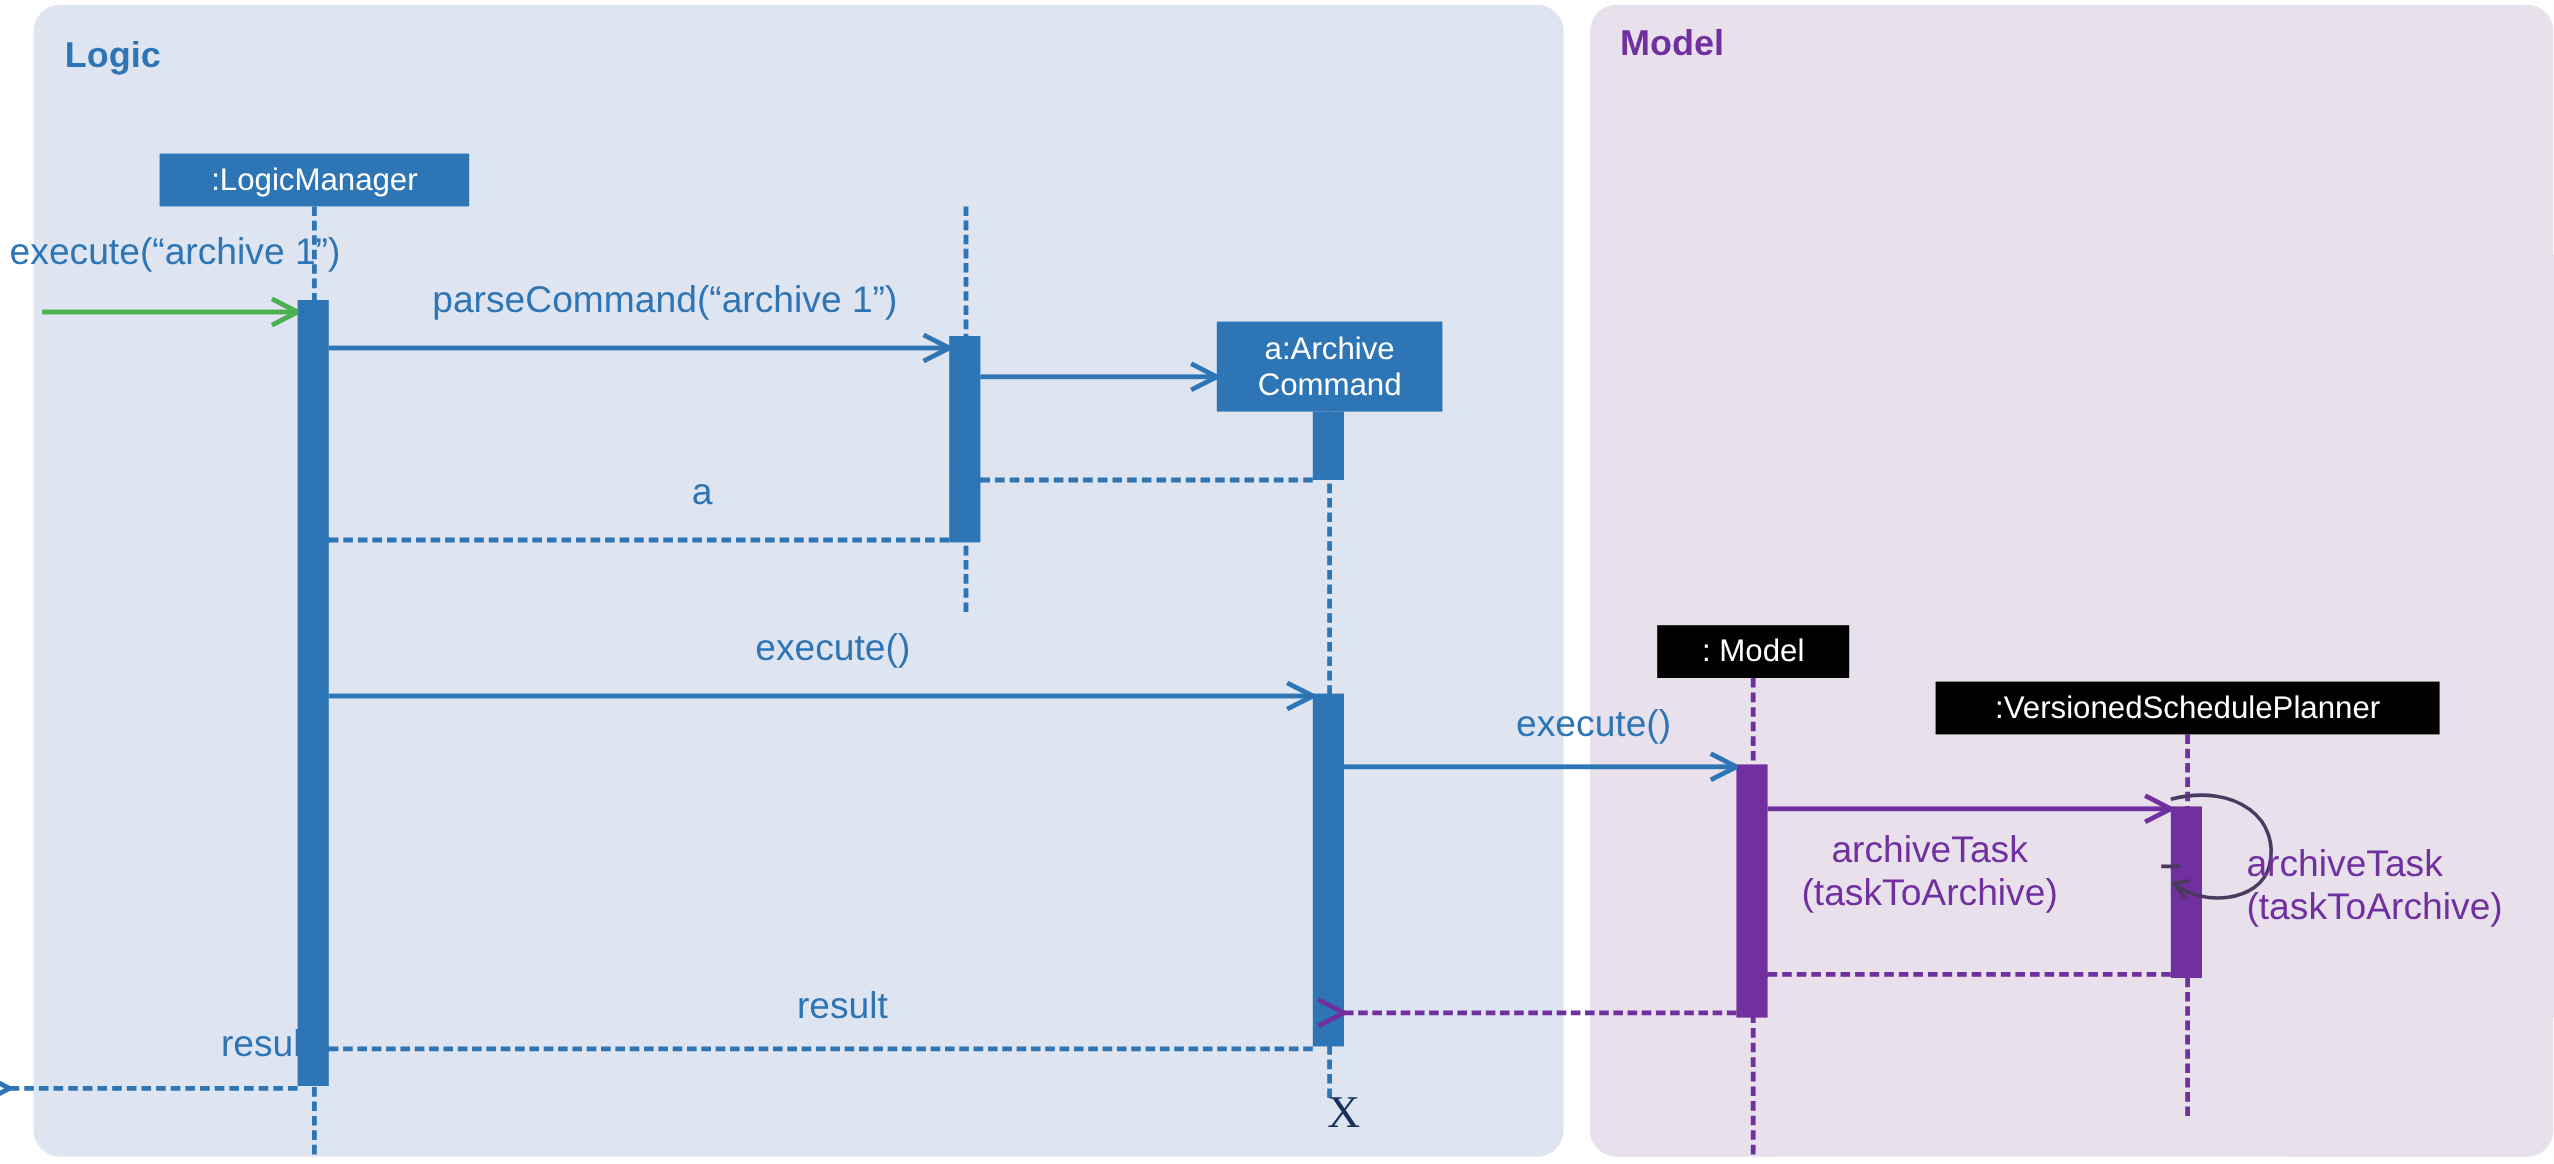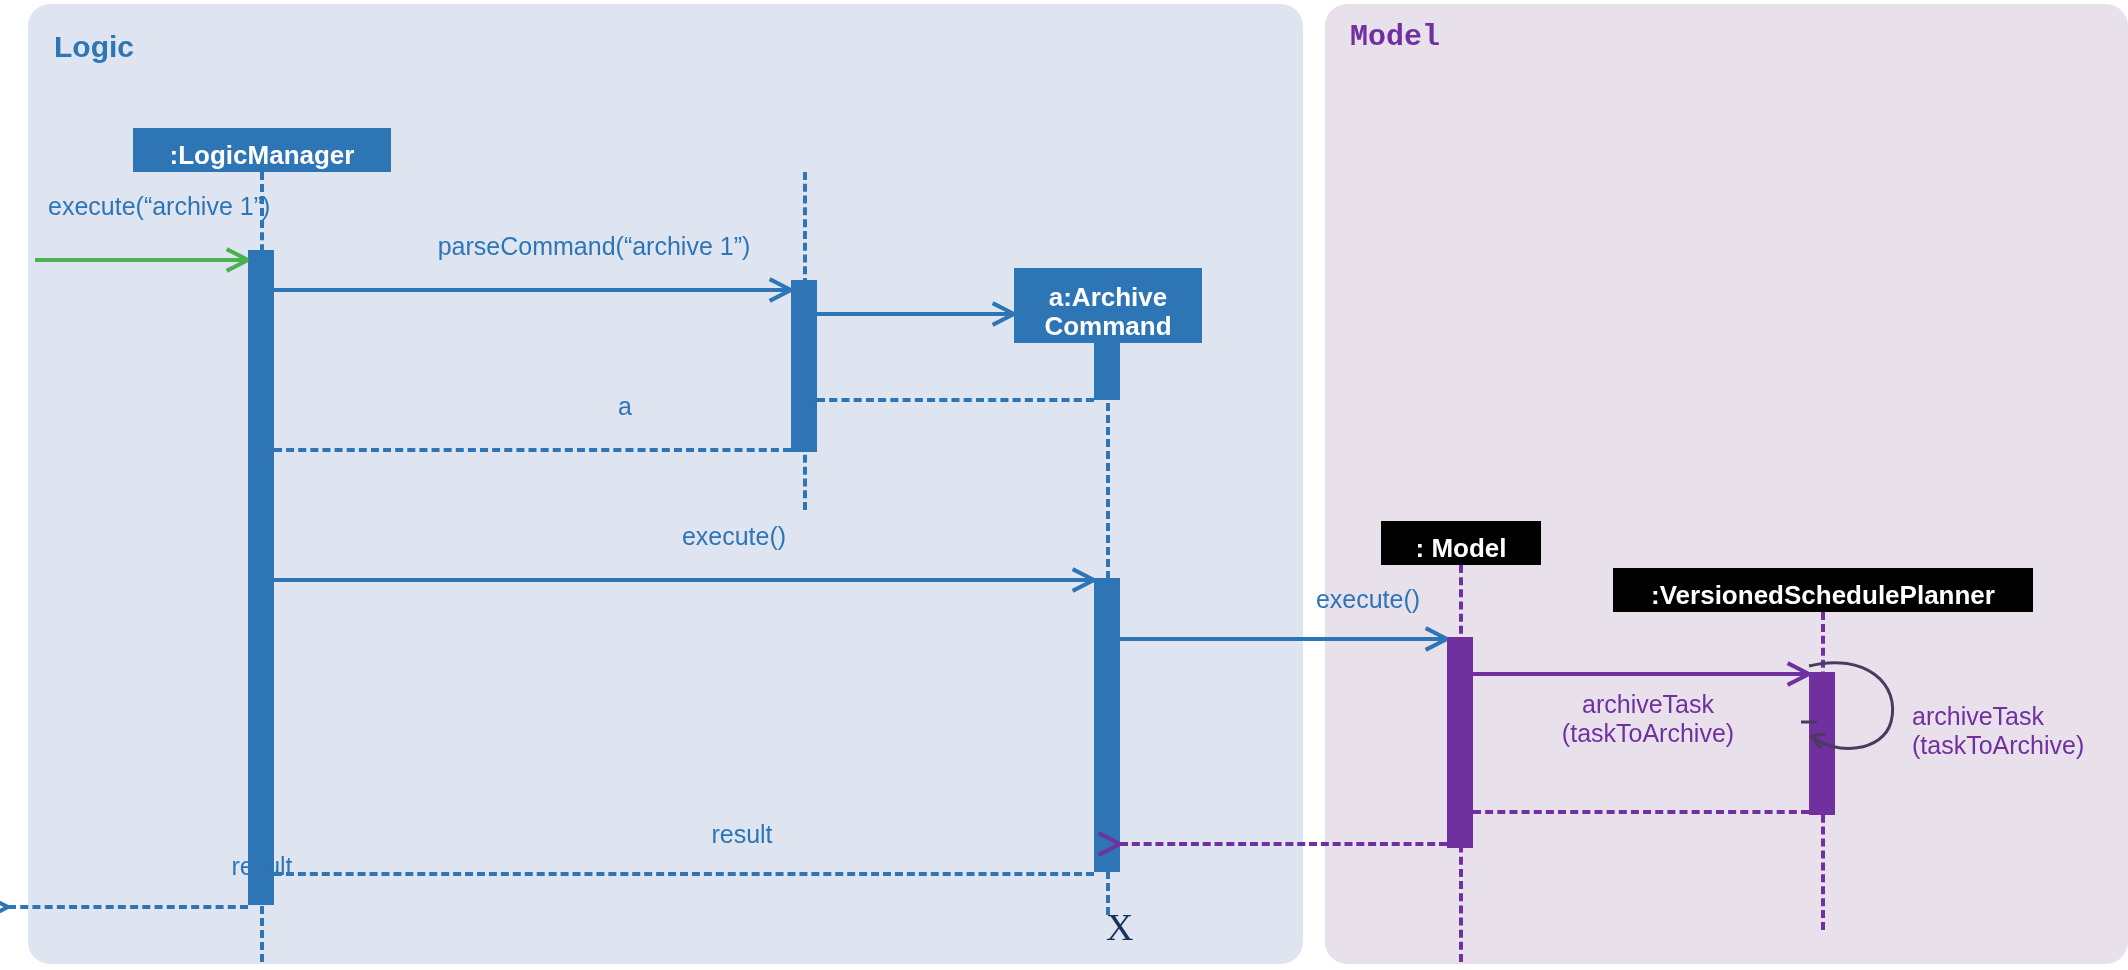--- a/index.html
+++ b/index.html
@@ -30,35 +30,34 @@
     width: 803px; height: 960px;
     background: #E8E1EC;
   }
   .panel-title {
     position: absolute;
     font-weight: bold;
     font-size: 30px;
     letter-spacing: 0px;
   }
   #title-logic { left: 54px; top: 30px; color: #2E75B6; }
-  #title-model { left: 1350px; top: 20px; color: #7030A0; font-family: Liberation Mono, monospace; }
+  #title-model { left: 1350px; top: 20px; color: #7030A0; }
 
   
   .pbox {
     position: absolute;
     color: #ffffff;
     font-size: 26px;
     text-align: center;
     display: flex;
-    align-items: flex-end;
+    align-items: center;
     justify-content: center;
     line-height: 1.12;
     box-sizing: border-box;
     padding: 2px 6px;
-    font-weight: bold;
   }
   .pbox.blue  { background: #2E75B6; }
   .pbox.purple{ background: #000000; }
 
   #box-logicmanager      { left: 133px;  top: 128px; width: 258px; height: 44px; }
   #box-parser            { left: 625px;  top: 128px; width: 360px; height: 44px; }
   #box-archivecommand    { left: 1014px; top: 268px; width: 188px; height: 75px; }
   #box-model             { left: 1381px; top: 521px; width: 160px; height: 44px; }
   #box-vsp               { left: 1613px; top: 568px; width: 420px; height: 44px; }
 
@@ -107,24 +106,23 @@
   .head.green  i { border-top-color: #4CAF50; }
   .head.right i.a { right: 0; transform: rotate(27deg); }
   .head.right i.b { right: 0; transform: rotate(-27deg); }
   .head.left  i { transform-origin: 0 50%; }
   .head.left  i.a { left: 0; transform: rotate(153deg); }
   .head.left  i.b { left: 0; transform: rotate(-153deg); }
 
   
   .mlabel {
     position: absolute;
-    font-size: 25px;
+    font-size: 31px;
     white-space: nowrap;
     line-height: 1.15;
-    margin-left: 40px;
   }
   .mlabel.blue   { color: #2E75B6; }
   .mlabel.purple { color: #7030A0; }
   .mlabel.center { text-align: center; transform: translateX(-50%); }
 
   
   #selfcall { position: absolute; left: 1795px; top: 648px; }
 
   
   #destroy-x {

